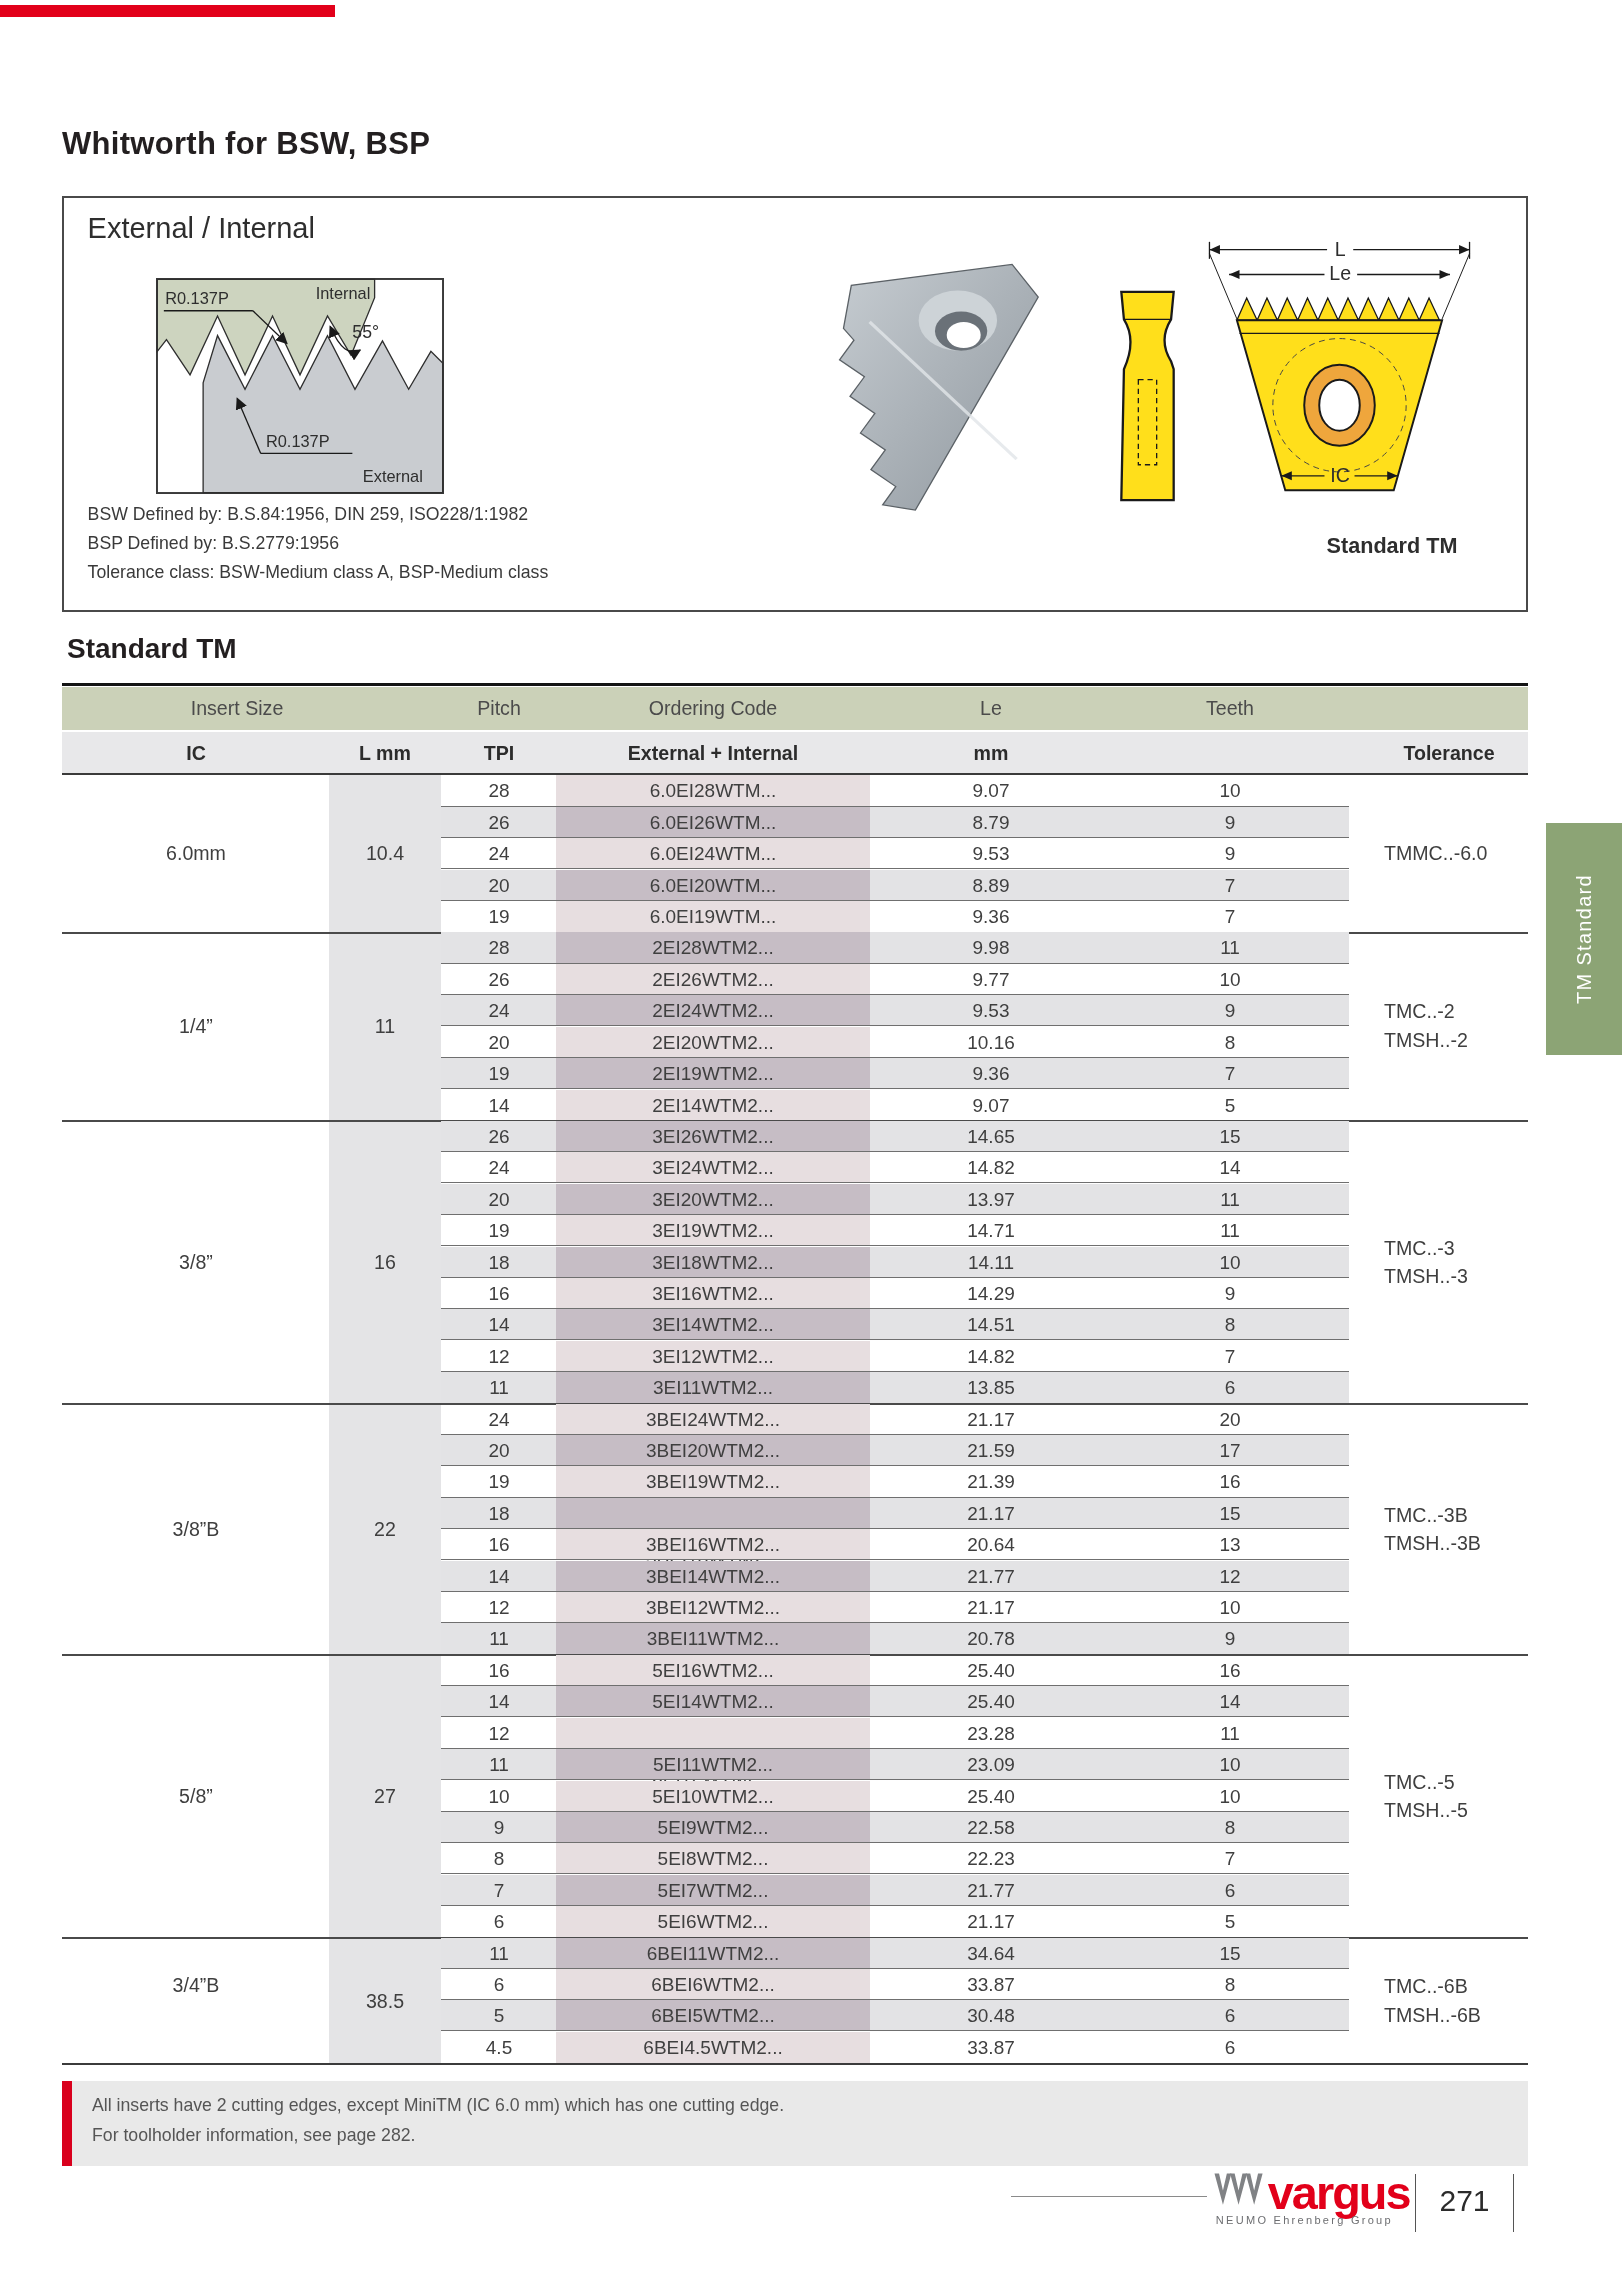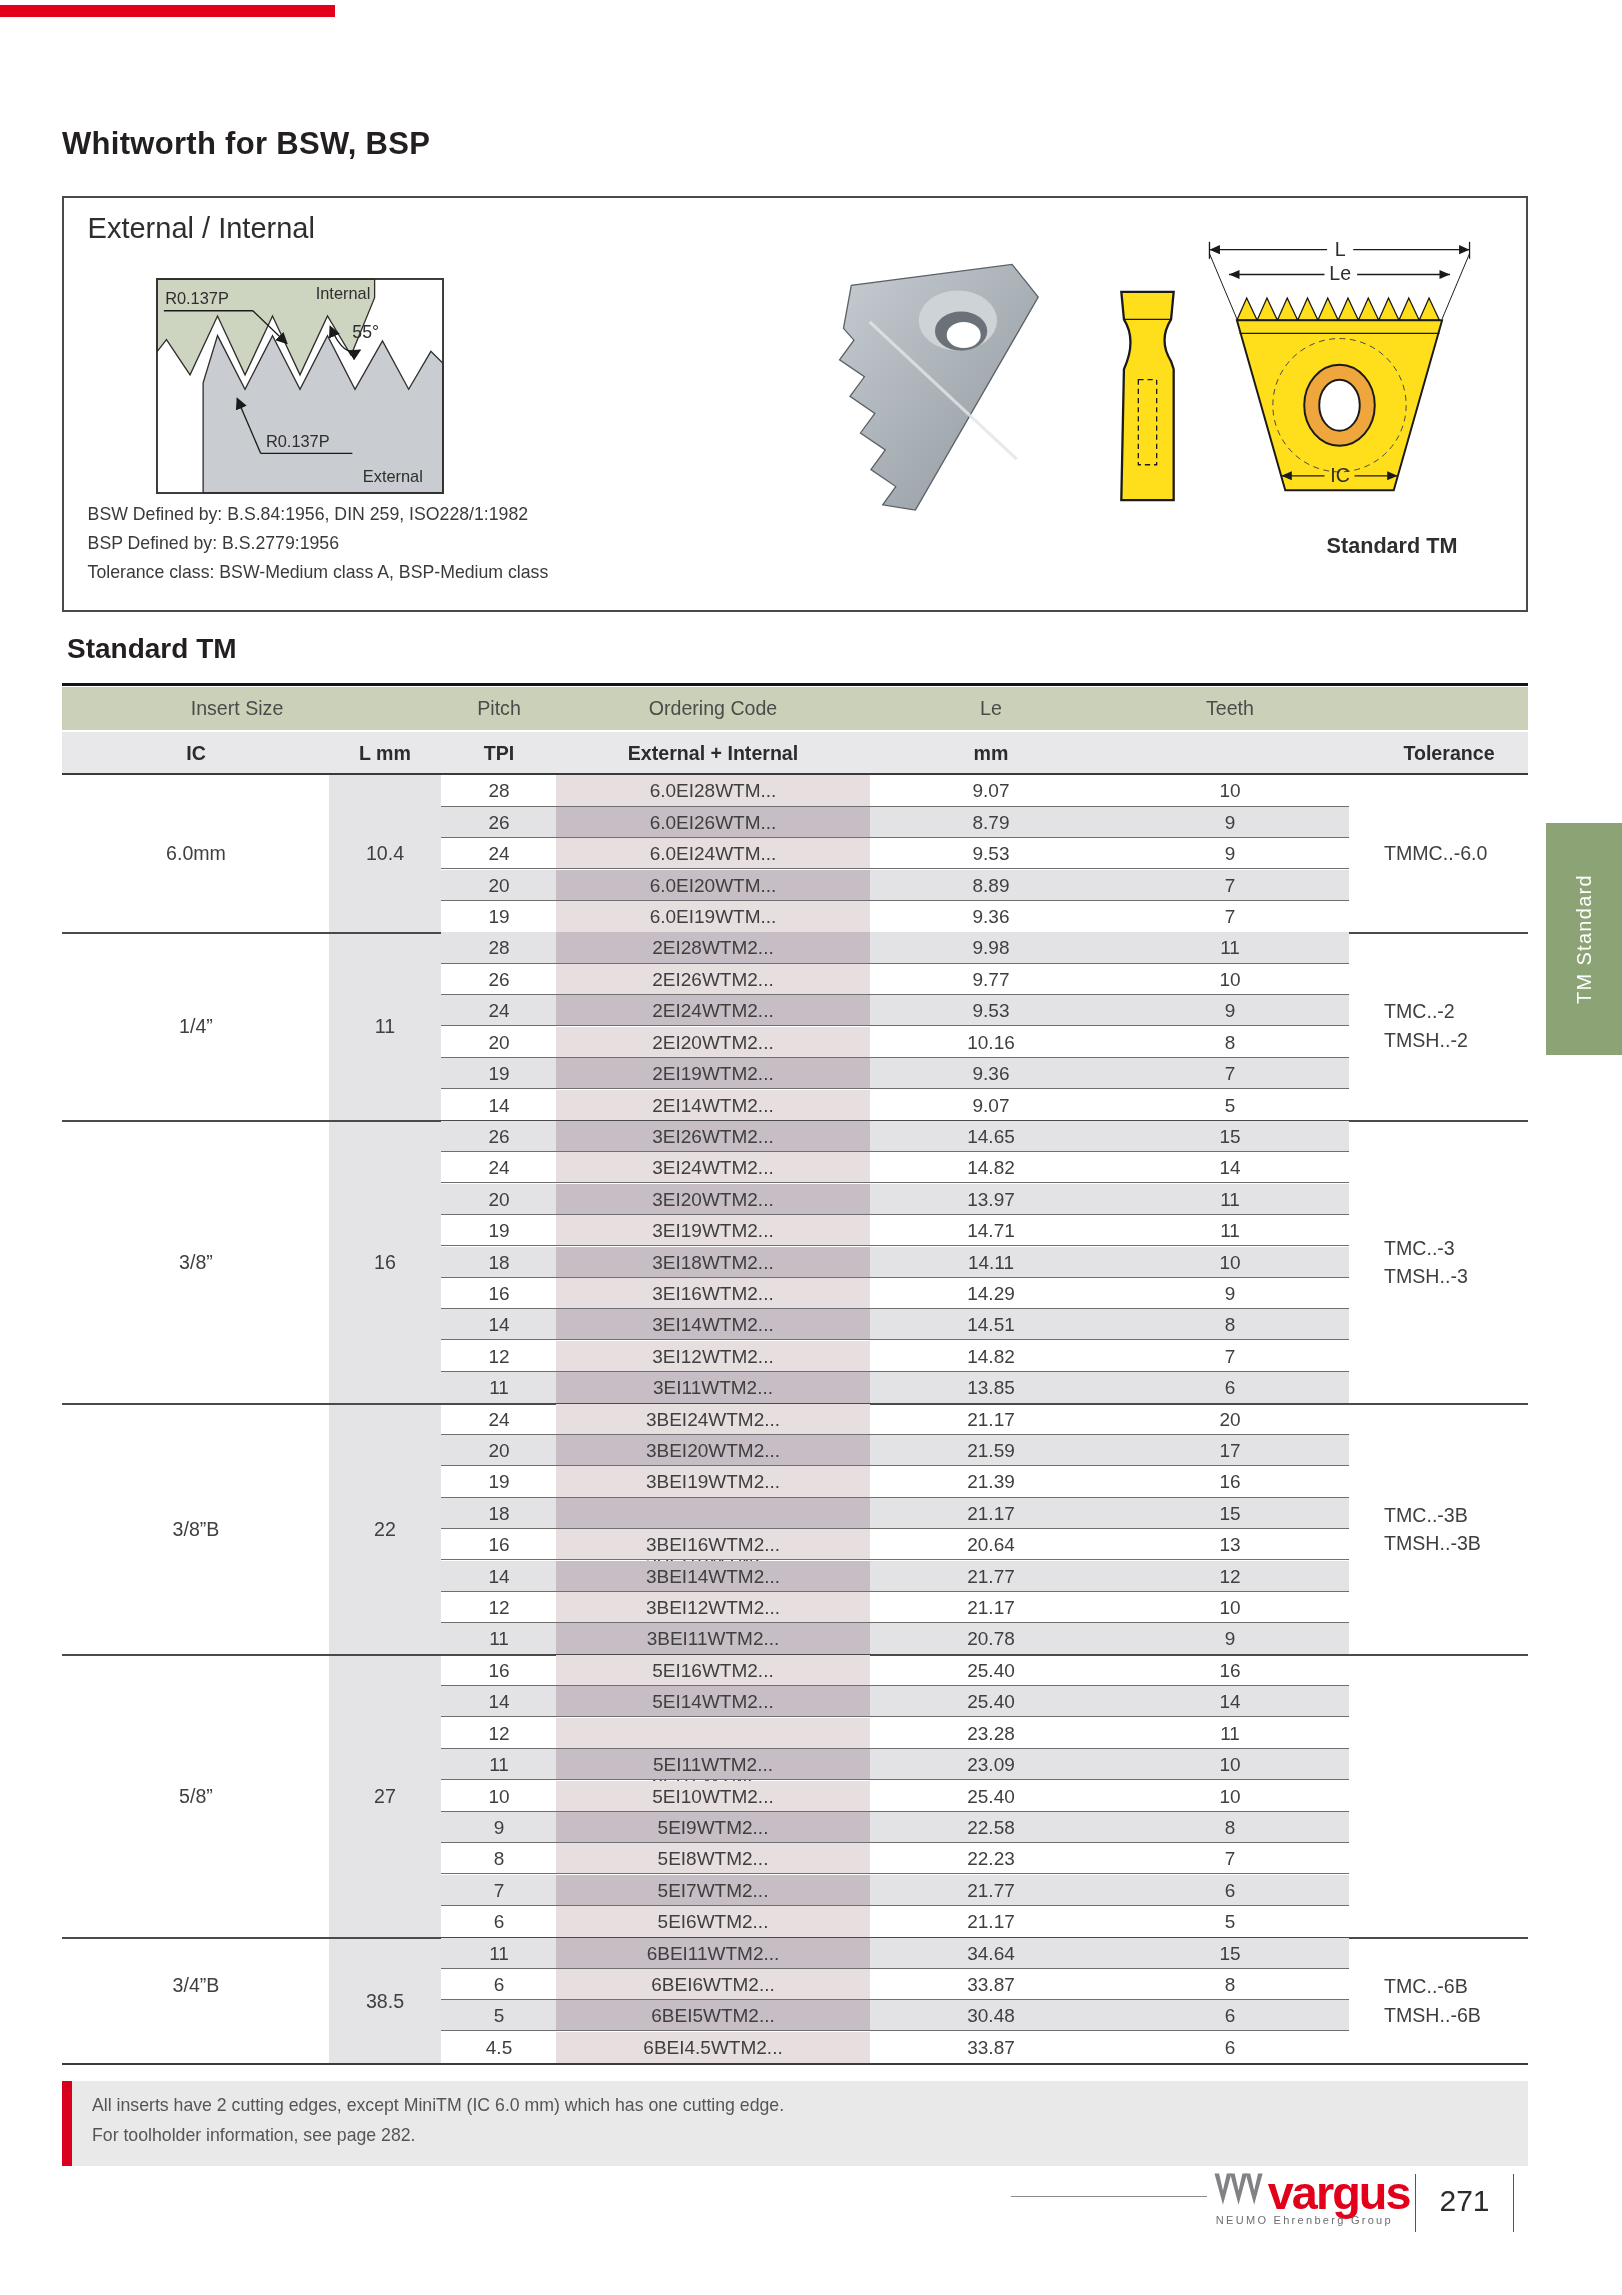--- a/index.html
+++ b/index.html
@@ -404,20 +404,24 @@
       <div class="cellt" style="position: absolute; left: 713px; top: 1875px;">5EI7WTM2...</div>
       <div class="cellt" style="position: absolute; left: 991px; top: 1875px;">21.77</div>
       <div class="cellt" style="position: absolute; left: 1230px; top: 1875px;">6</div>
       <div style="position: absolute; left: 556px; top: 1906px; width: 314px; height: 31px; background: rgb(231, 222, 224);"></div>
       <div class="cellt" style="position: absolute; left: 499px; top: 1906px;">6</div>
       <div class="cellt" style="position: absolute; left: 713px; top: 1906px;">5EI6WTM2...</div>
       <div class="cellt" style="position: absolute; left: 991px; top: 1906px;">21.17</div>
       <div class="cellt" style="position: absolute; left: 1230px; top: 1906px;">5</div>
       <div class="glabel" style="position: absolute; left: 196px; top: 1655px; height: 283px;">5/8”</div>
       <div class="glabel" style="position: absolute; left: 385px; top: 1655px; height: 283px;">27</div>
+      <div class="toolbox" style="position: absolute; top: 1655px; height: 283px;">
+        <div>TMC..-5</div>
+        <div>TMSH..-5</div>
+      </div>
       <div style="position: absolute; left: 62px; top: 1937px; width: 1466px; height: 2px; background: rgb(74, 74, 74);"></div>
       <div style="position: absolute; left: 441px; top: 1938px; width: 908px; height: 31px; background: rgb(227, 227, 229);"></div>
       <div style="position: absolute; left: 556px; top: 1938px; width: 314px; height: 31px; background: rgb(198, 189, 197);"></div>
       <div style="position: absolute; left: 441px; top: 1968px; width: 908px; height: 1.3px; background: rgb(111, 111, 111);"></div>
       <div class="cellt" style="position: absolute; left: 499px; top: 1938px;">11</div>
       <div class="cellt" style="position: absolute; left: 713px; top: 1938px;">6BEI11WTM2...</div>
       <div class="cellt" style="position: absolute; left: 991px; top: 1938px;">34.64</div>
       <div class="cellt" style="position: absolute; left: 1230px; top: 1938px;">15</div>
       <div style="position: absolute; left: 556px; top: 1969px; width: 314px; height: 31px; background: rgb(231, 222, 224);"></div>
       <div style="position: absolute; left: 441px; top: 1999px; width: 908px; height: 1.3px; background: rgb(111, 111, 111);"></div>

